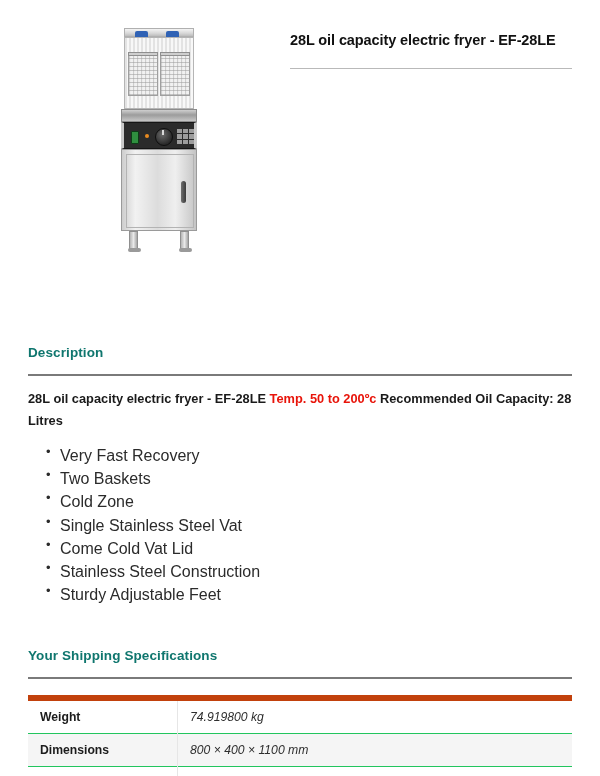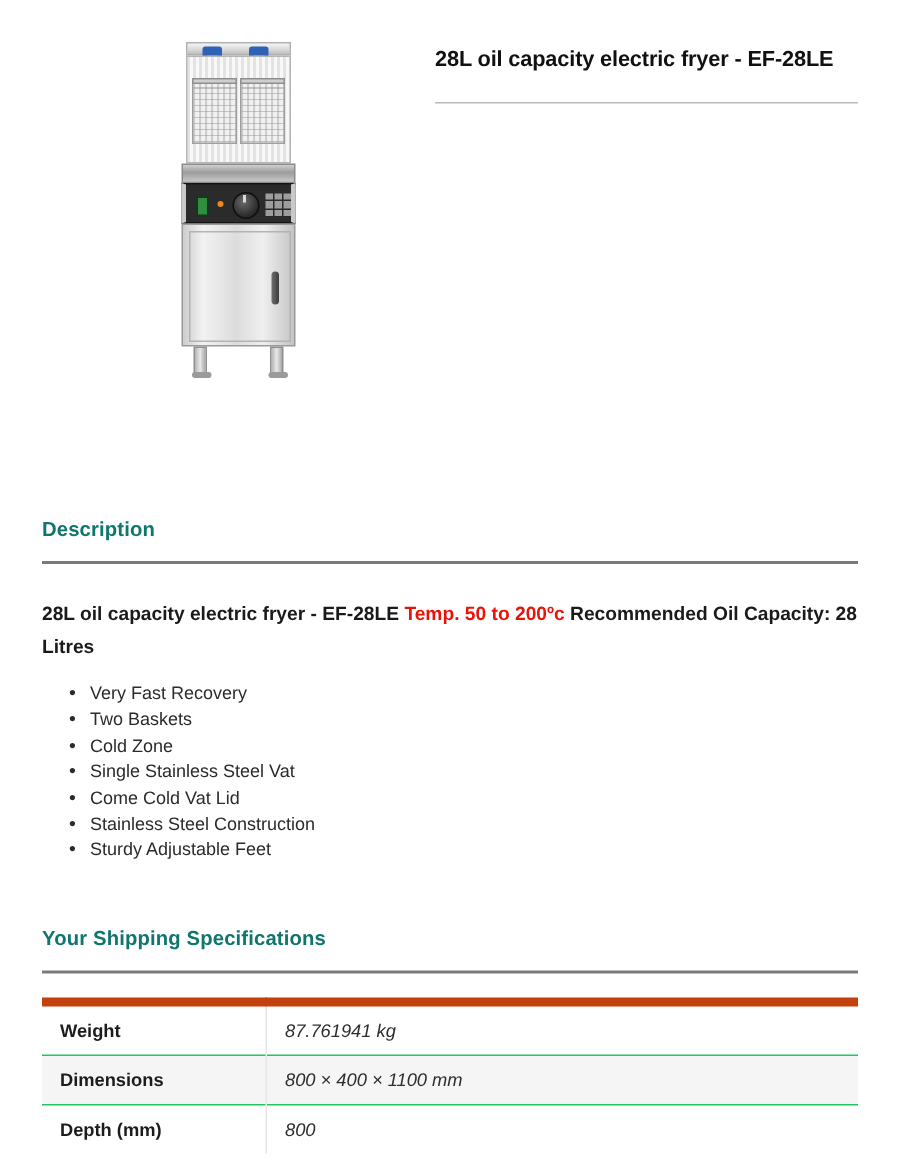--- a/index.html
+++ b/index.html
@@ -238,21 +238,21 @@
     margin: 0;
   }
   .temp-highlight { color: #E8140A; }
 
   .feature-list {
     margin: 12px 0 0 0;
     padding-left: 30px;
     list-style: none;
   }
   .feature-list li {
-    font-size: 12px;
+    font-size: 16px;
     line-height: 1.45;
     color: #2b2b2b;
     position: relative;
     padding-left: 2px;
   }
   .feature-list li:before {
     content: "•";
     position: absolute;
     left: -12px;
     top: -1px;
@@ -343,21 +343,21 @@
   <div class="product-info-col">
     <h1 class="product-title">28L oil capacity electric fryer - EF-28LE</h1>
     <hr class="title-rule">
   </div>
 </div>
 
 <div class="section" style="margin-top:95px;">
   <h2 class="section-heading">Description</h2>
   <hr class="section-rule">
 
-  <p class="desc-lead" style="margin-top:22px;">
+  <p class="desc-lead" style="margin-top:12px;">
     <span>28L oil capacity electric fryer - EF-28LE </span><span class="temp-highlight">Temp. 50 to 200ºc</span><span> Recommended Oil Capacity: 28 Litres</span>
   </p>
 
   <ul class="feature-list">
     <li>Very Fast Recovery</li>
     <li>Two Baskets</li>
     <li>Cold Zone</li>
     <li>Single Stainless Steel Vat</li>
     <li>Come Cold Vat Lid</li>
     <li>Stainless Steel Construction</li>
@@ -366,21 +366,21 @@
 </div>
 
 <div class="section" style="margin-top:42px;">
   <h2 class="section-heading">Your Shipping Specifications</h2>
   <hr class="section-rule">
 
   <table class="spec-table">
     <tbody>
       <tr>
         <td class="spec-label">Weight</td>
-        <td class="spec-value">87.761941 kg</td>
+        <td class="spec-value">74.919800 kg</td>
       </tr>
       <tr class="zebra">
         <td class="spec-label">Dimensions</td>
         <td class="spec-value">800 × 400 × 1100 mm</td>
       </tr>
       <tr>
         <td class="spec-label">Depth (mm)</td>
         <td class="spec-value">800</td>
       </tr>
     </tbody>

